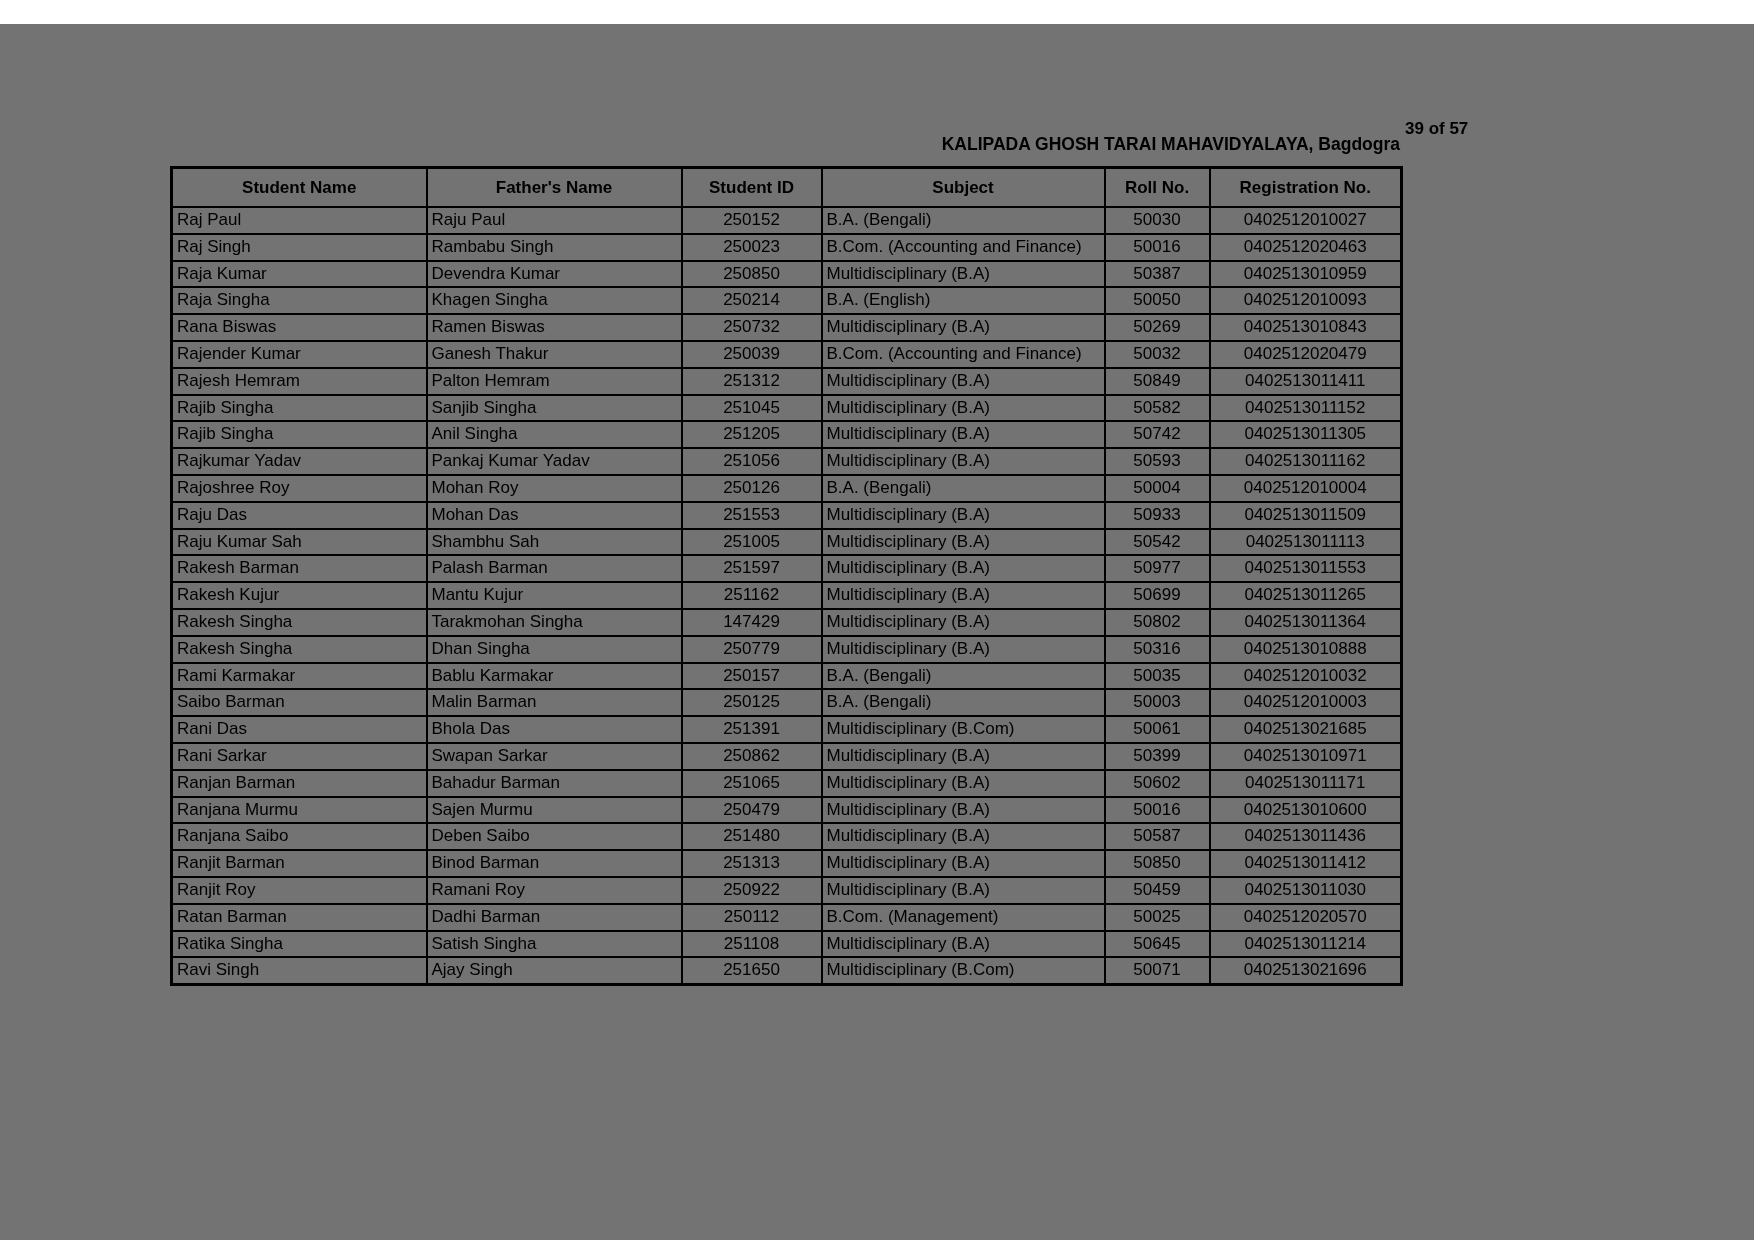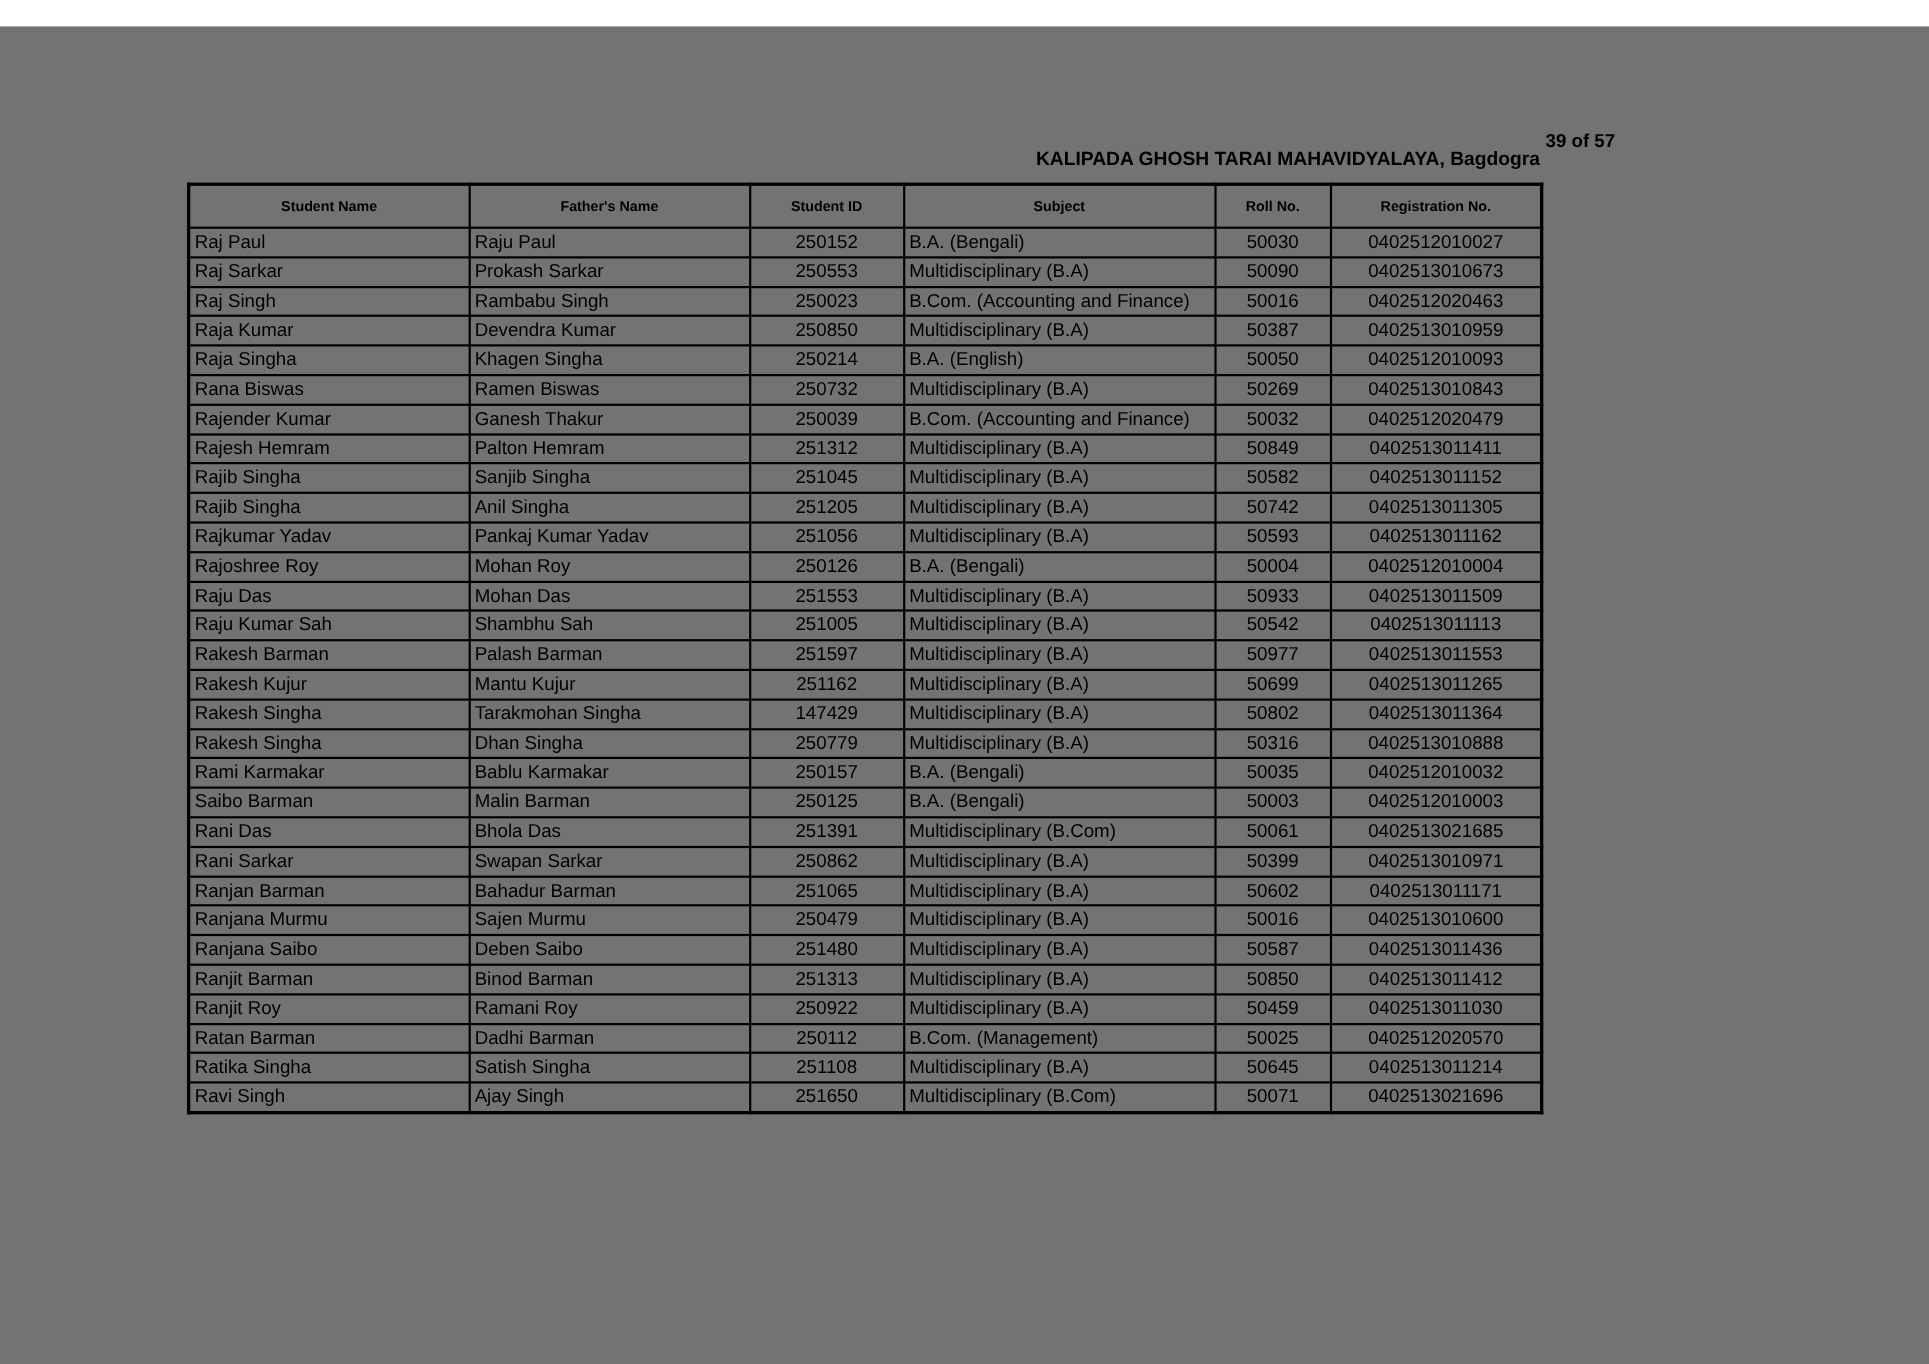--- a/index.html
+++ b/index.html
@@ -49,21 +49,21 @@
   .student-table th, .student-table td {
     border: 2px solid #000000;
     white-space: nowrap;
     overflow: hidden;
     padding: 0 3px;
   }
   .student-table th {
     height: 37px;
     font-weight: bold;
     text-align: center;
-    font-size: 13px;
+    font-size: 17px;
   }
   .student-table td {
     height: 24.8px;
     line-height: 24.8px;
   }
   
   col.c0 { width: 255px; }
   col.c1 { width: 255px; }
   col.c2 { width: 140px; }
   col.c3 { width: 283px; }
@@ -104,28 +104,20 @@
     <tbody>
         <tr>
           <td class="a-left">Raj Paul</td>
           <td class="a-left">Raju Paul</td>
           <td class="a-center">250152</td>
           <td class="a-left">B.A. (Bengali)</td>
           <td class="a-center">50030</td>
           <td class="a-center">0402512010027</td>
         </tr>
         <tr>
-          <td class="a-left">Raj Sarkar</td>
-          <td class="a-left">Prokash Sarkar</td>
-          <td class="a-center">250553</td>
-          <td class="a-left">Multidisciplinary (B.A)</td>
-          <td class="a-center">50090</td>
-          <td class="a-center">0402513010673</td>
-        </tr>
-        <tr>
           <td class="a-left">Raj Singh</td>
           <td class="a-left">Rambabu Singh</td>
           <td class="a-center">250023</td>
           <td class="a-left">B.Com. (Accounting and Finance)</td>
           <td class="a-center">50016</td>
           <td class="a-center">0402512020463</td>
         </tr>
         <tr>
           <td class="a-left">Raja Kumar</td>
           <td class="a-left">Devendra Kumar</td>

